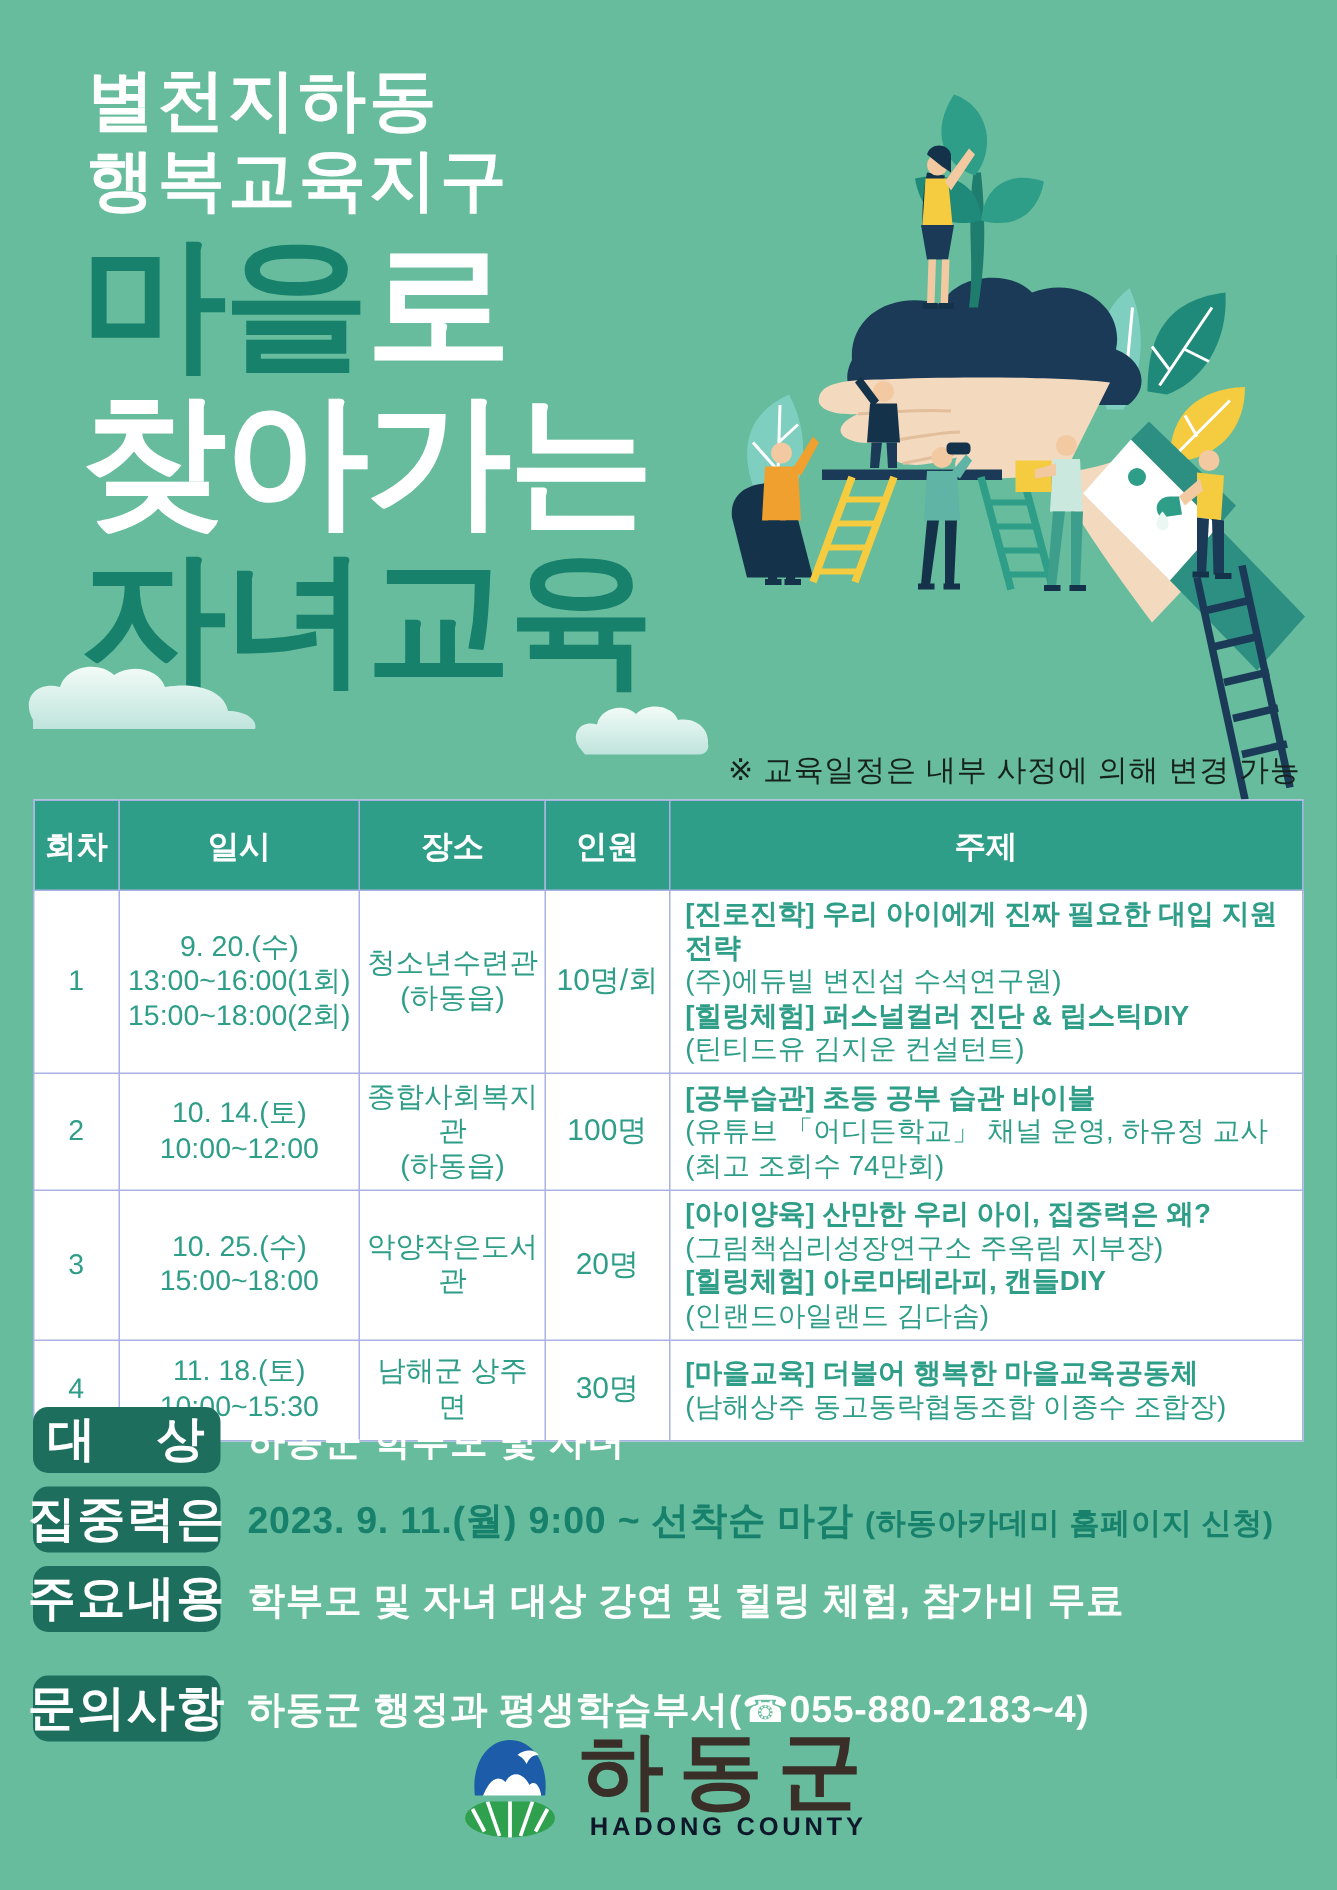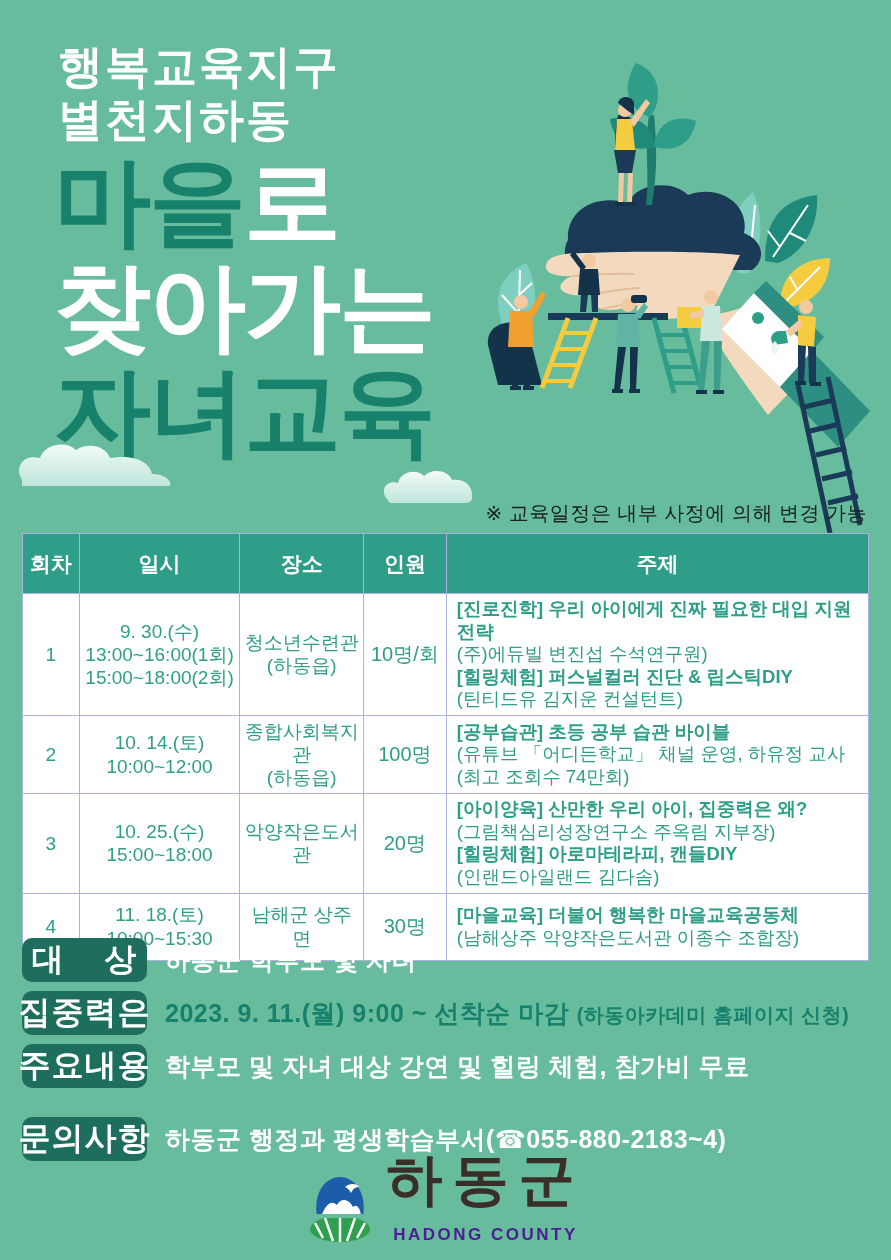--- a/index.html
+++ b/index.html
@@ -76,31 +76,31 @@
   
   .logo{
     position:absolute;left:0;right:0;top:1152px;
     display:flex;align-items:flex-end;justify-content:center;gap:14px;
   }
   .logo-texts{display:flex;flex-direction:column;align-items:center;}
   .logo-kr{
     color:#3A2E28;font-size:56px;font-weight:900;letter-spacing:10px;line-height:1;
   }
   .logo-en{
-    color:#4c1d95;font-size:17px;font-weight:700;letter-spacing:2.5px;margin-top:17px;
+    color:#0f172a;font-size:17px;font-weight:700;letter-spacing:2.5px;margin-top:0;
   }
 </style>
 </head>
 <body>
 
 <div class="poster">
 
   <div class="subtitle">
+    <div>별천지하동</div>
     <div>행복교육지구</div>
-    <div>별천지하동</div>
   </div>
 
   <h1 class="title">
     <div><span class="dark">마을</span><span class="light">로</span></div>
     <div class="light">찾아가는</div>
     <div class="dark">자녀교육</div>
   </h1>
 
   <svg class="illus" style="position:absolute;left:468px;top:55px;" width="402" height="485" viewBox="0 0 402 485">
 
@@ -253,21 +253,21 @@
           <th>일시</th>
           <th>장소</th>
           <th>인원</th>
           <th>주제</th>
         </tr>
       </thead>
       <tbody>
         <tr style="height: 105px;">
           <td>1</td>
           <td>
-            <div>9. 30.(수)</div>
+            <div>9. 20.(수)</div>
             <div>13:00~16:00(1회)</div>
             <div>15:00~18:00(2회)</div>
           </td>
           <td>
             <div>청소년수련관</div>
             <div>(하동읍)</div>
           </td>
           <td><span class="cap">10명/회</span></td>
           <td class="topic">
             <div class="b">[진로진학] 우리 아이에게 진짜 필요한 대입 지원전략</div>
@@ -315,21 +315,21 @@
           <td>
             <div>11. 18.(토)</div>
             <div>10:00~15:30</div>
           </td>
           <td>
             <div>남해군 상주면</div>
           </td>
           <td><span class="cap">30명</span></td>
           <td class="topic">
             <div class="b">[마을교육] 더불어 행복한 마을교육공동체</div>
-            <div>(남해상주 악양작은도서관 이종수 조합장)</div>
+            <div>(남해상주 동고동락협동조합 이종수 조합장)</div>
           </td>
         </tr>
       </tbody>
     </table>
 
   <div id="info-rows">
       <div class="info-row" style="top: 938px;">
         <div class="badge">대    상</div>
         <div class="info-text"><span>하동군 학부모 및 자녀</span></div>
       </div>

